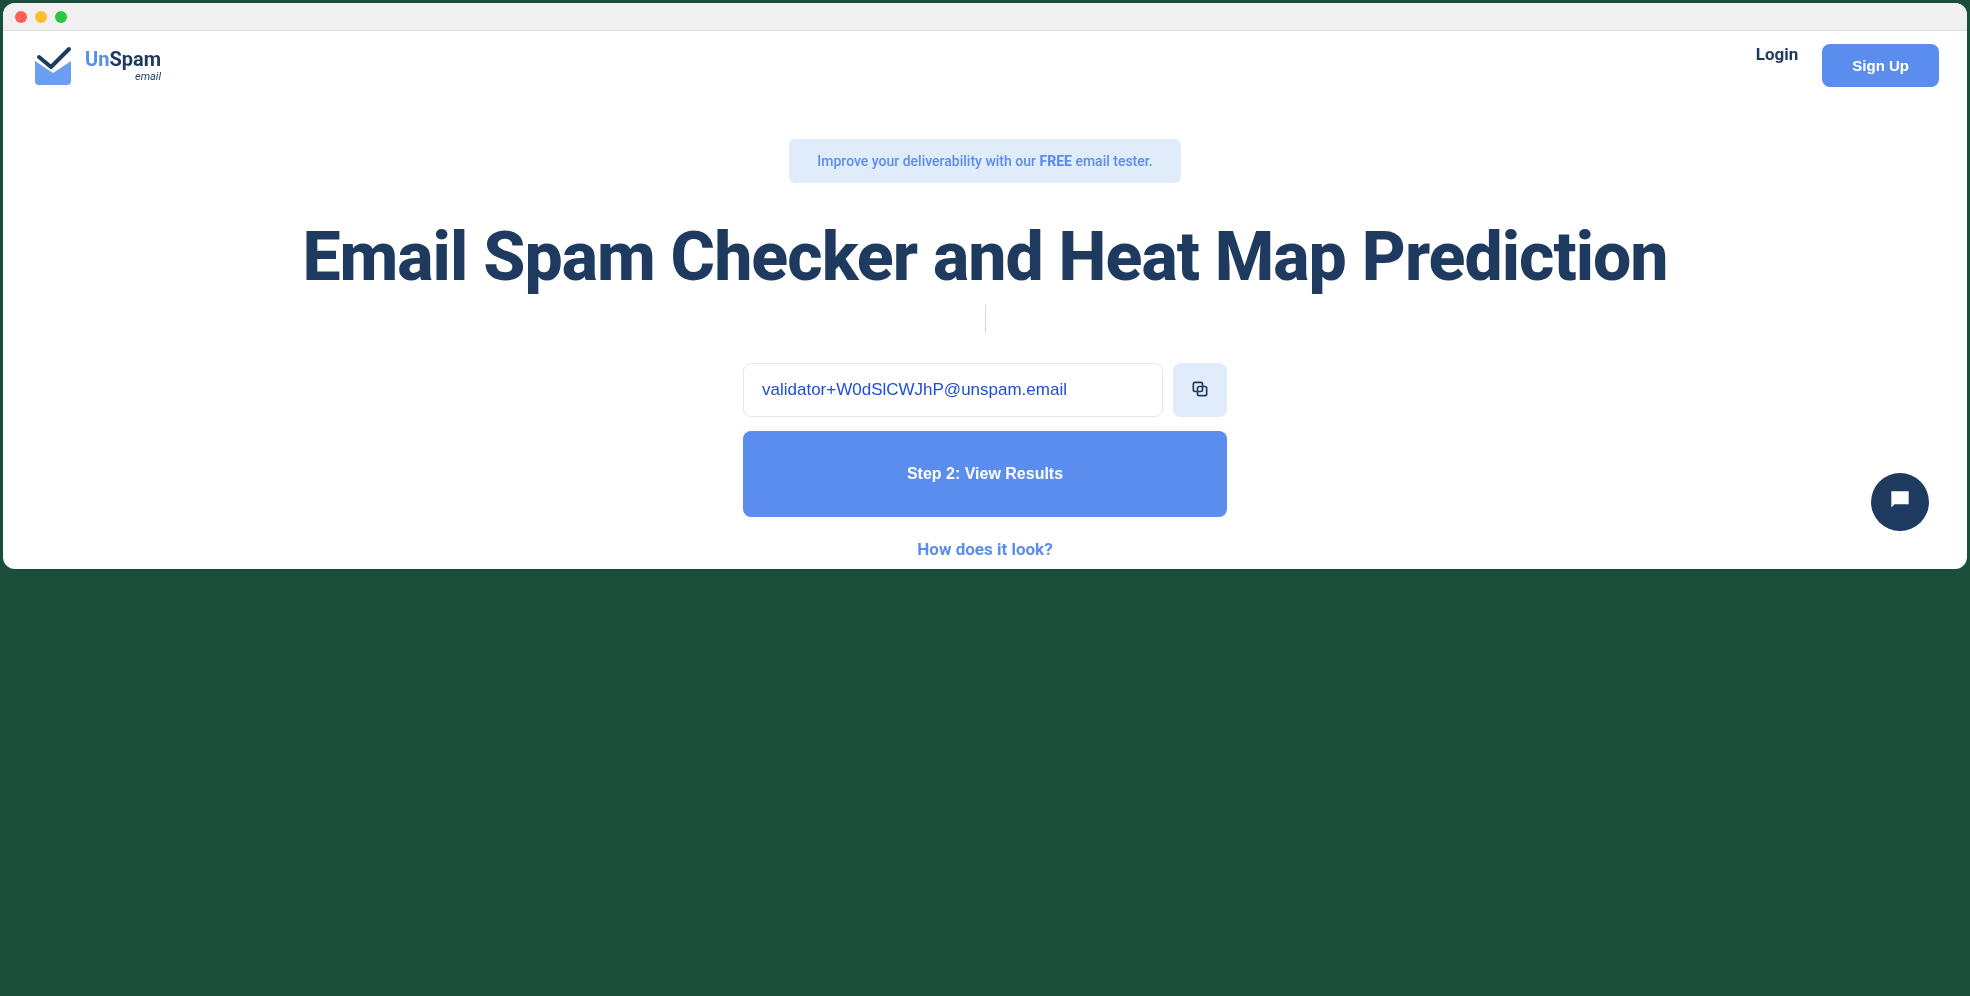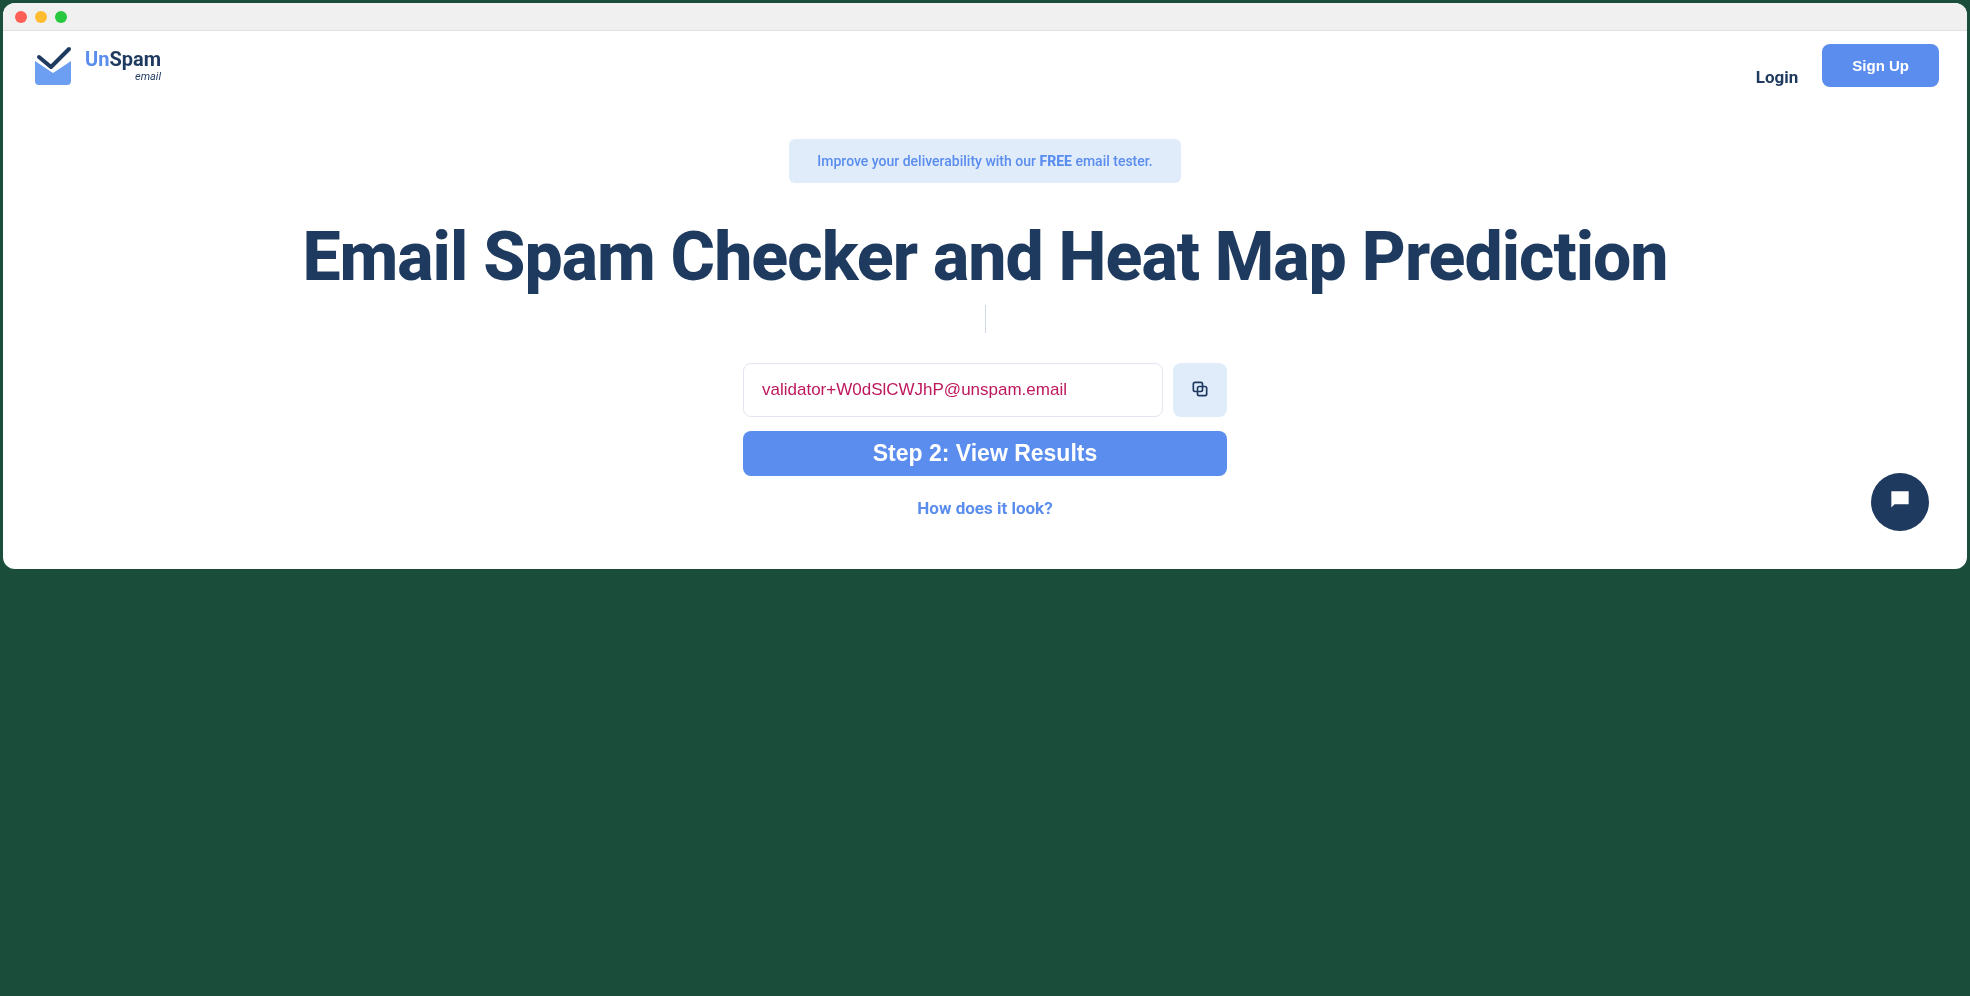--- a/index.html
+++ b/index.html
@@ -34,21 +34,21 @@
   justify-content: space-between;
   padding: 12px 28px;
 }
 .logo-block { display: flex; align-items: center; gap: 10px; }
 .logo-icon { width: 44px; height: 44px; position: relative; }
 .logo-text { display: flex; flex-direction: column; line-height: 1; }
 .logo-brand { font-weight: 700; font-size: 20px; }
 .logo-brand .un { color: #5a8dee; }
 .logo-brand .spam { color: #1f3a5f; }
 .logo-sub { font-size: 11px; color: #1f3a5f; text-align: right; margin-top: 2px; font-style: italic; }
-.nav-right { display: flex; align-items: flex-end; gap: 24px; }
+.nav-right { display: flex; align-items: flex-start; gap: 24px; }
 .login-link { color: #1f3a5f; font-weight: 700; font-size: 17px; cursor: pointer; }
 .signup-btn {
   background: #5a8dee;
   color: #fff;
   font-weight: 700;
   font-size: 15px;
   border: none;
   border-radius: 8px;
   padding: 13px 30px;
   cursor: pointer;
@@ -90,44 +90,44 @@
   gap: 10px;
   margin-top: 30px;
 }
 .email-input {
   width: 420px;
   height: 54px;
   border: 1px solid #e1e6ef;
   border-radius: 8px;
   padding: 0 18px;
   font-size: 17px;
-  color: #be185d;
+  color: #1d4ed8;
 }
 .copy-btn {
   width: 54px;
   height: 54px;
   background: #e1ecfb;
   border: none;
   border-radius: 8px;
   display: flex;
   align-items: center;
   justify-content: center;
   cursor: pointer;
 }
 .view-results-btn {
   display: block;
   width: 484px;
   margin: 14px auto 0;
   background: #5a8dee;
   color: #fff;
   font-weight: 700;
-  font-size: 23px;
+  font-size: 16px;
   border: none;
   border-radius: 8px;
-  padding: 9px 0;
+  padding: 34px 0;
   cursor: pointer;
 }
 .how-link {
   display: inline-block;
   color: #5a8dee;
   font-weight: 700;
   font-size: 17px;
   margin-top: 22px;
   cursor: pointer;
 }

